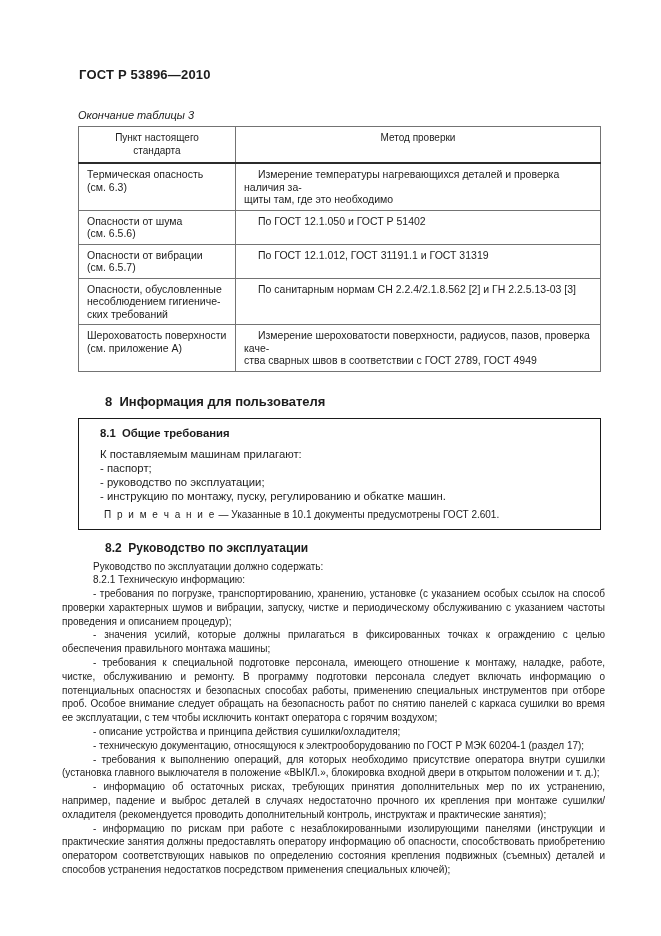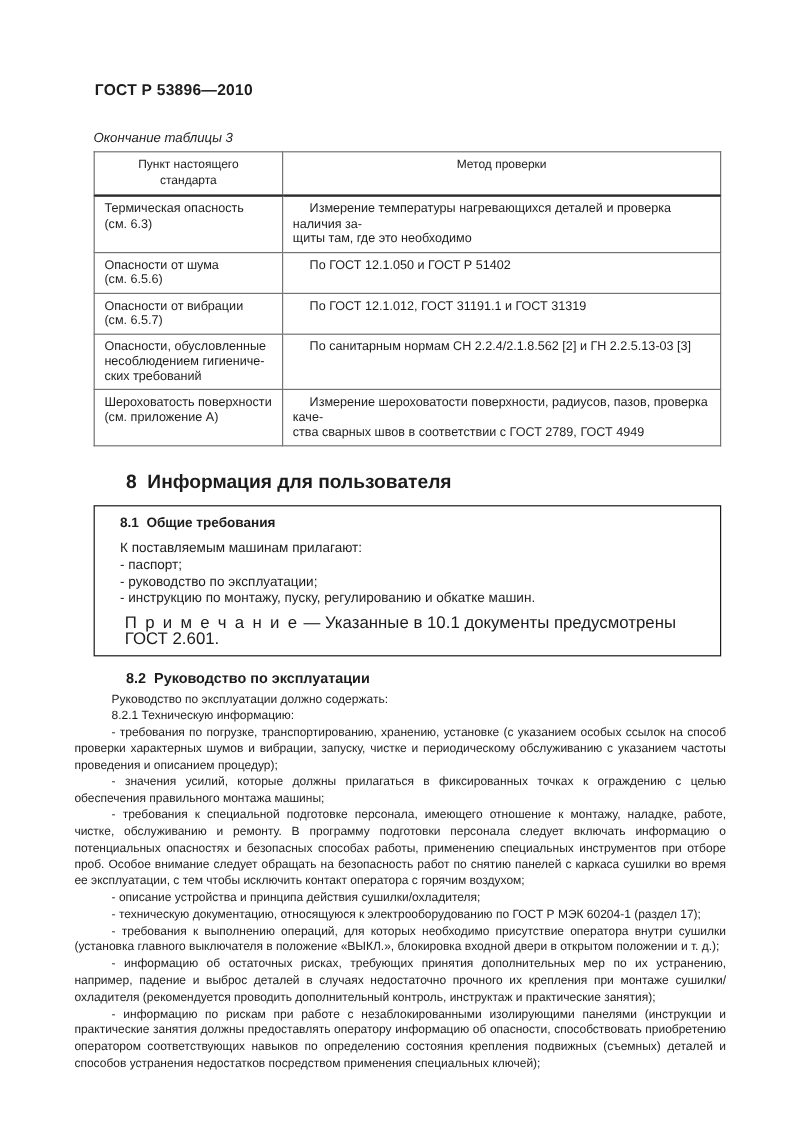--- a/index.html
+++ b/index.html
@@ -54,21 +54,21 @@
   td.method-cell{
     white-space:pre-line;
     text-indent:14px;
     padding-left:8px;
   }
   .it{}
   .bd{font-weight:bold;}
   .sec-title{
     margin:22px 0 4px 0;
     padding-left:43px;
-    font-size:16px;
+    font-size:13px;
     font-weight:bold;
     white-space:pre-wrap;
   }
   .box{
     box-sizing:border-box;
     margin:9px 0 0 16px;
     width:523px;
     border:1.5px solid #1a1a1a;
     padding:7px 10px 7px 21px;
     font-size:11.3px;
@@ -76,21 +76,21 @@
   }
   .box-subtitle{
     font-weight:bold;
     margin-bottom:7px;
     white-space:pre-wrap;
   }
   .box-line{margin:0;}
   .box-note{
     margin-top:5px;
     margin-left:4px;
-    font-size:14px;
+    font-size:10px;
   }
   .note-label{letter-spacing:1.5px;}
   .sub-title{
     margin:11px 0 0 0;
     padding-left:43px;
     font-size:12px;
     font-weight:bold;
     white-space:pre-wrap;
   }
   .body-text{

